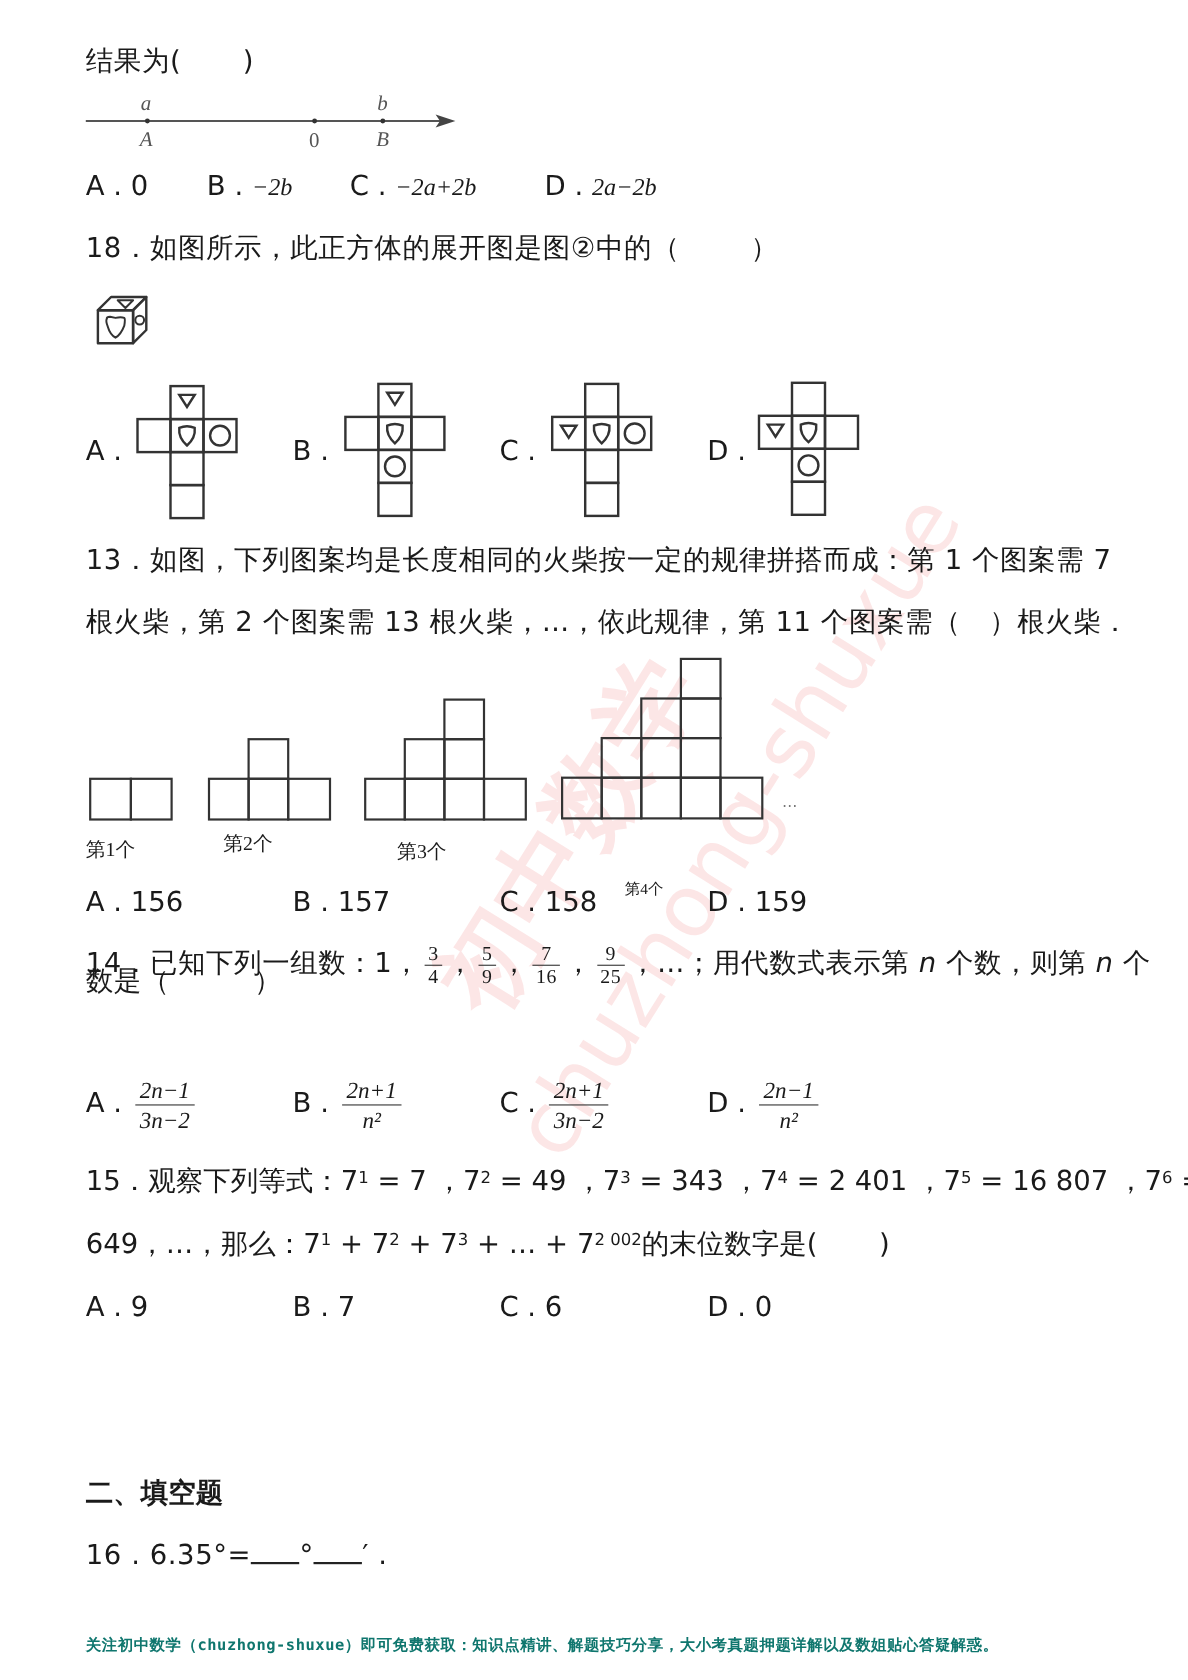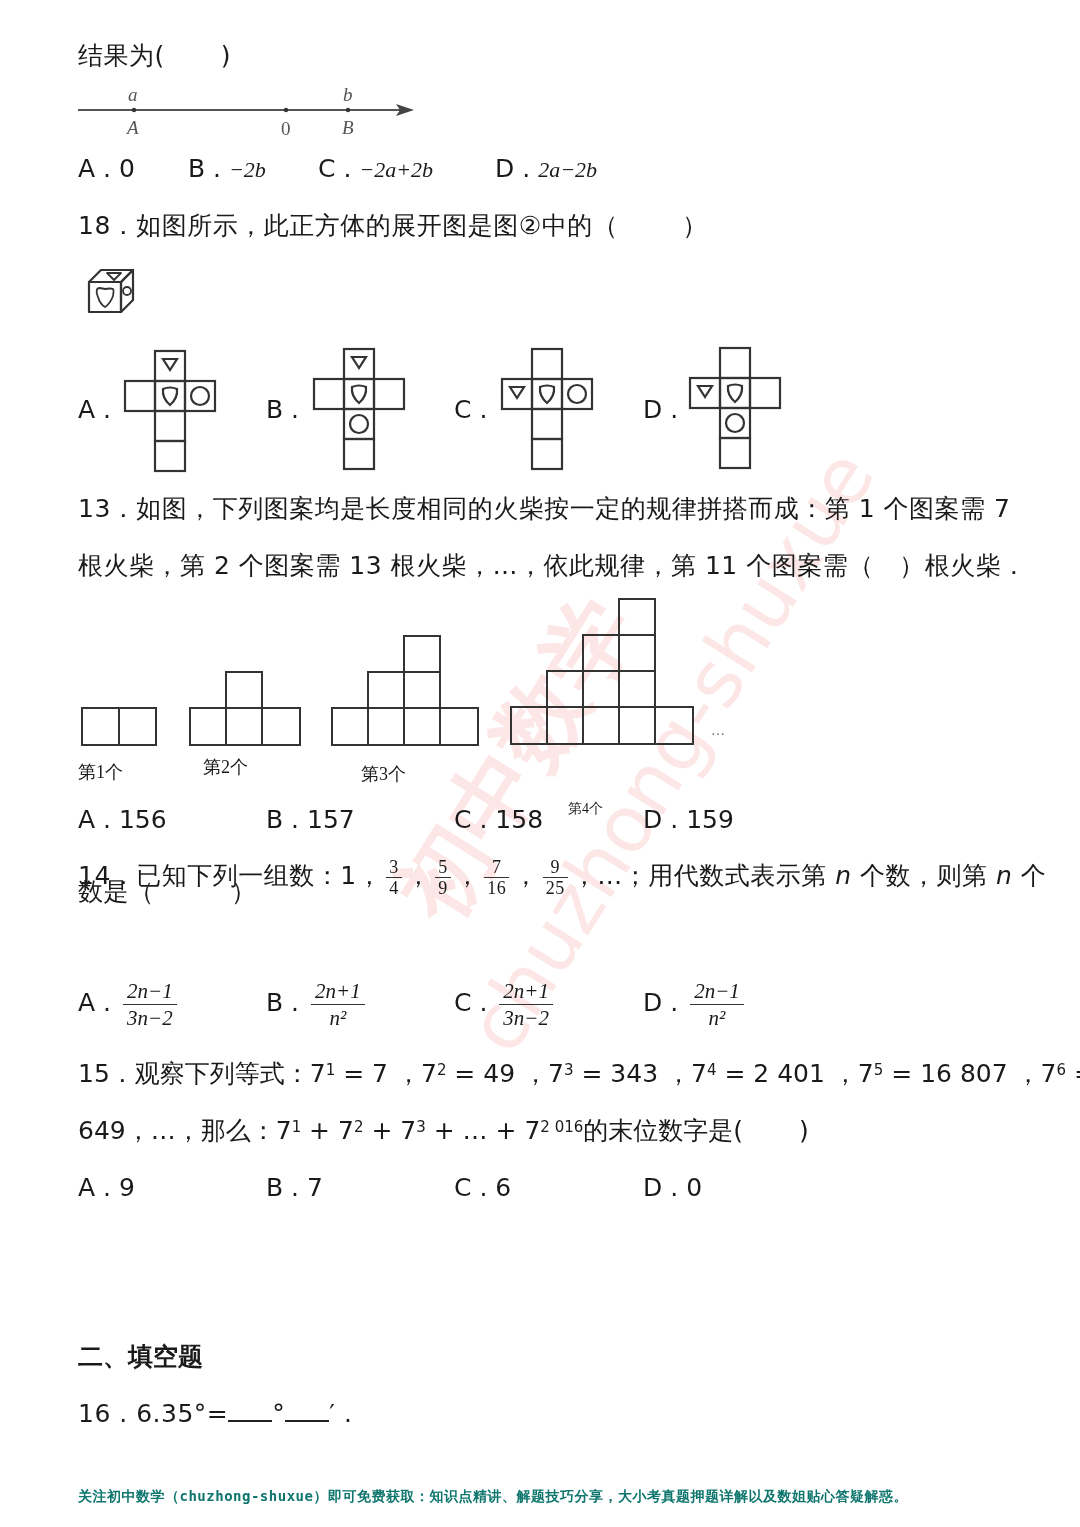--- a/index.html
+++ b/index.html
@@ -201,21 +201,21 @@
 
 <div class="opt" style="left:78px;top:975px;line-height:56px;"><span>A</span> <span>.</span> <span class="frac big math"><span class="num">2n−1</span><span class="den">3n−2</span></span></div>
 <div class="opt" style="left:266px;top:975px;line-height:56px;"><span>B</span> <span>.</span> <span class="frac big math"><span class="num">2n+1</span><span class="den">n²</span></span></div>
 <div class="opt" style="left:454px;top:975px;line-height:56px;"><span>C</span> <span>.</span> <span class="frac big math"><span class="num">2n+1</span><span class="den">3n−2</span></span></div>
 <div class="opt" style="left:643px;top:975px;line-height:56px;"><span>D</span> <span>.</span> <span class="frac big math"><span class="num">2n−1</span><span class="den">n²</span></span></div>
 
 <div class="line" style="top:1058px;letter-spacing:0;">
   <span>15．观察下列等式：</span><span><span>7</span><sup>1</sup> = <span>7</span></span> ，<span><span>7</span><sup>2</sup> = <span>49</span></span> ，<span><span>7</span><sup>3</sup> = <span>343</span></span> ，<span><span>7</span><sup>4</sup> = <span>2 401</span></span> ，<span><span>7</span><sup>5</sup> = <span>16 807</span></span> ，<span><span>7</span><sup>6</sup> = </span>
 </div>
 <div class="line" style="top:1115px;letter-spacing:0;">
-  <span>649，…，那么：</span><span>7</span><sup>1</sup> + <span>7</span><sup>2</sup> + <span>7</span><sup>3</sup> + <span>…</span> + <span>7</span><sup>2 016</sup><span>的末位数字是(</span><span style="display:inline-block;width:56px;"></span><span>)</span>
+  <span>649，…，那么：</span><span>7</span><sup>1</sup> + <span>7</span><sup>2</sup> + <span>7</span><sup>3</sup> + <span>…</span> + <span>7</span><sup>2 002</sup><span>的末位数字是(</span><span style="display:inline-block;width:56px;"></span><span>)</span>
 </div>
 
 <div class="opt" style="left:78px;top:1172px;"><span>A</span> <span>.</span> <span>9</span></div>
 <div class="opt" style="left:266px;top:1172px;"><span>B</span> <span>.</span> <span>7</span></div>
 <div class="opt" style="left:454px;top:1172px;"><span>C</span> <span>.</span> <span>6</span></div>
 <div class="opt" style="left:643px;top:1172px;"><span>D</span> <span>.</span> <span>0</span></div>
 
 <div class="heading">二、填空题</div>
 
 <div class="line" style="top:1398px;">

